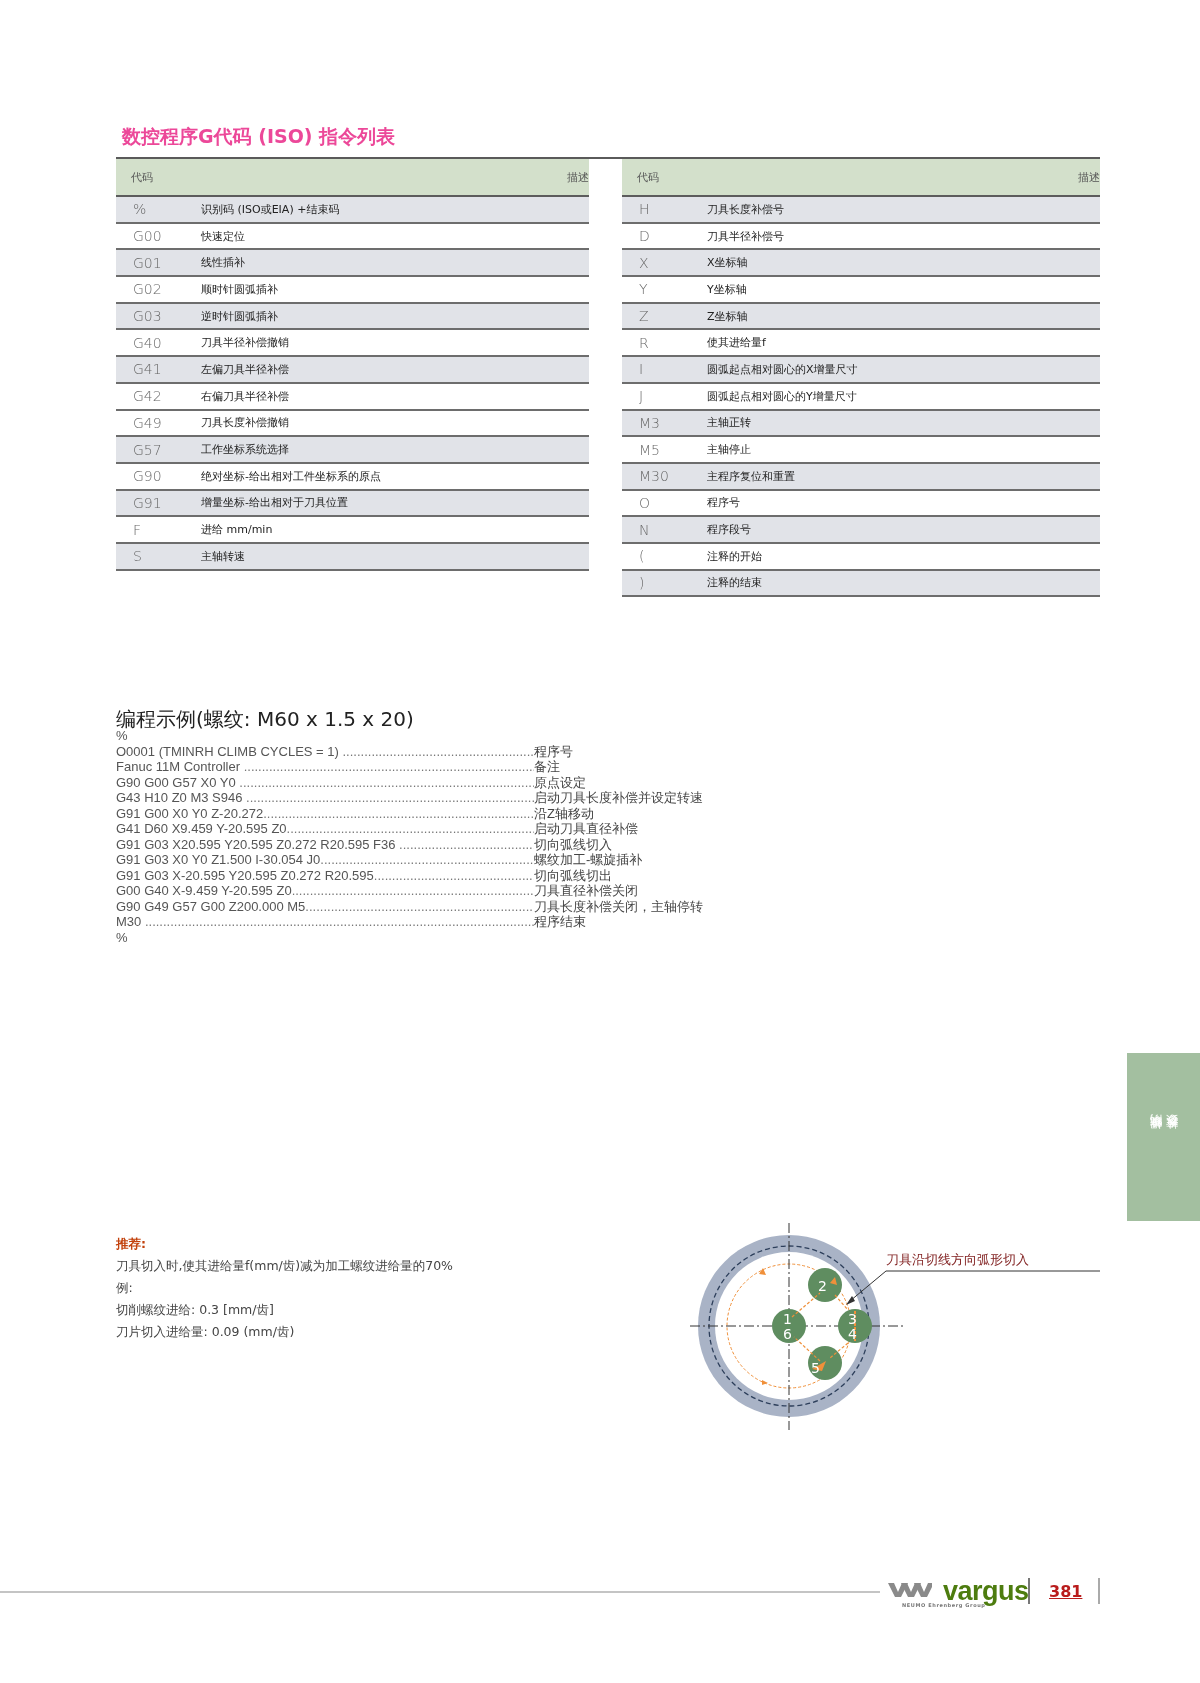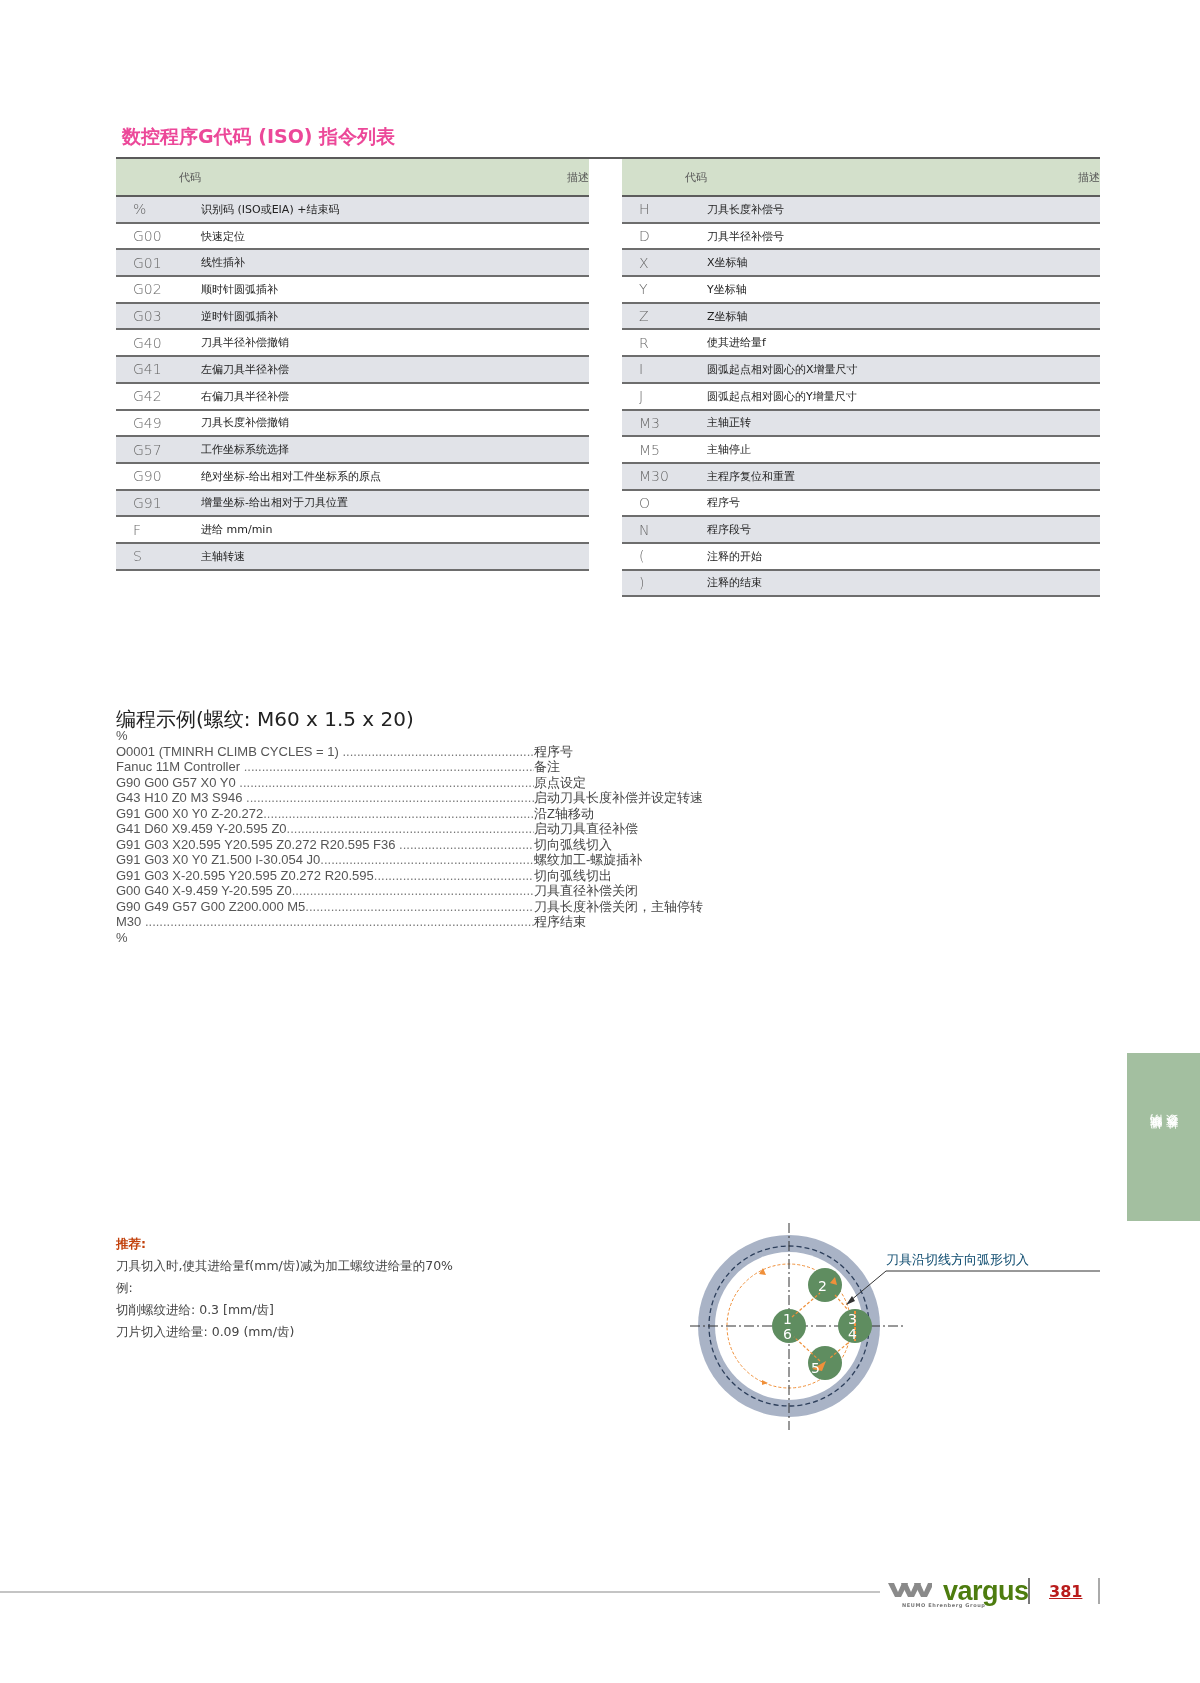--- a/index.html
+++ b/index.html
@@ -14,21 +14,21 @@
     position: absolute; left: 116px; top: 157px; width: 984px; height: 2px; background: #5a5a5a;
   }
 
   .gtable {
     position: absolute; top: 159px; border-collapse: collapse; font-size: 13px;
   }
   .gtable.left { left: 116px; width: 473px; }
   .gtable.right { left: 622px; width: 478px; }
   .gtable th {
     background: #d3e0cb; color: #555; font-weight: normal; font-size: 11px;
-    height: 37px; text-align: right; padding-left: 15px;
+    height: 37px; text-align: left; padding-left: 15px;
     border-bottom: 2px solid #5c5c5c;
   }
   .gtable th.desc-h { text-align: right; padding-left: 0; }
   .gtable td {
     height: 26.7px; border-bottom: 2px solid #6d6d6d; vertical-align: middle;
   }
   .gtable tr.shaded td { background: #e1e3e8; }
   .gtable td.code {
     width: 85px; padding-left: 17px; font-family: "DejaVu Sans", sans-serif;
     font-size: 14px; color: #666; font-weight: 300;
@@ -56,21 +56,21 @@
     color: #ffffff; font-size: 12px; line-height: 16px; letter-spacing: 1px;
   }
 
   .recommend {
     position: absolute; left: 116px; top: 1233px; font-size: 12.5px; line-height: 22px; color: #444;
   }
   .recommend .rec-title { font-weight: bold; color: #c2410c; }
 
   .diagram { position: absolute; left: 680px; top: 1215px; width: 240px; height: 220px; }
   .callout-text {
-    position: absolute; left: 886px; top: 1251px; font-size: 13px; color: #0c4a6e;
+    position: absolute; left: 886px; top: 1251px; font-size: 13px; color: #7f1d1d;
   }
 
   .footer-line { position: absolute; left: 0; top: 1591px; width: 880px; height: 2px; background: #c4c4c4; }
   .logo {
     position: absolute; left: 888px; top: 1578px; width: 135px; height: 32px;
   }
   .logo-mark { position: absolute; left: 0; top: 5px; }
   .logo-word {
     position: absolute; left: 55px; top: -2px; font-family: "Liberation Sans", sans-serif;
     font-weight: bold; font-size: 27px; color: #4d7c0f; letter-spacing: -0.5px;

